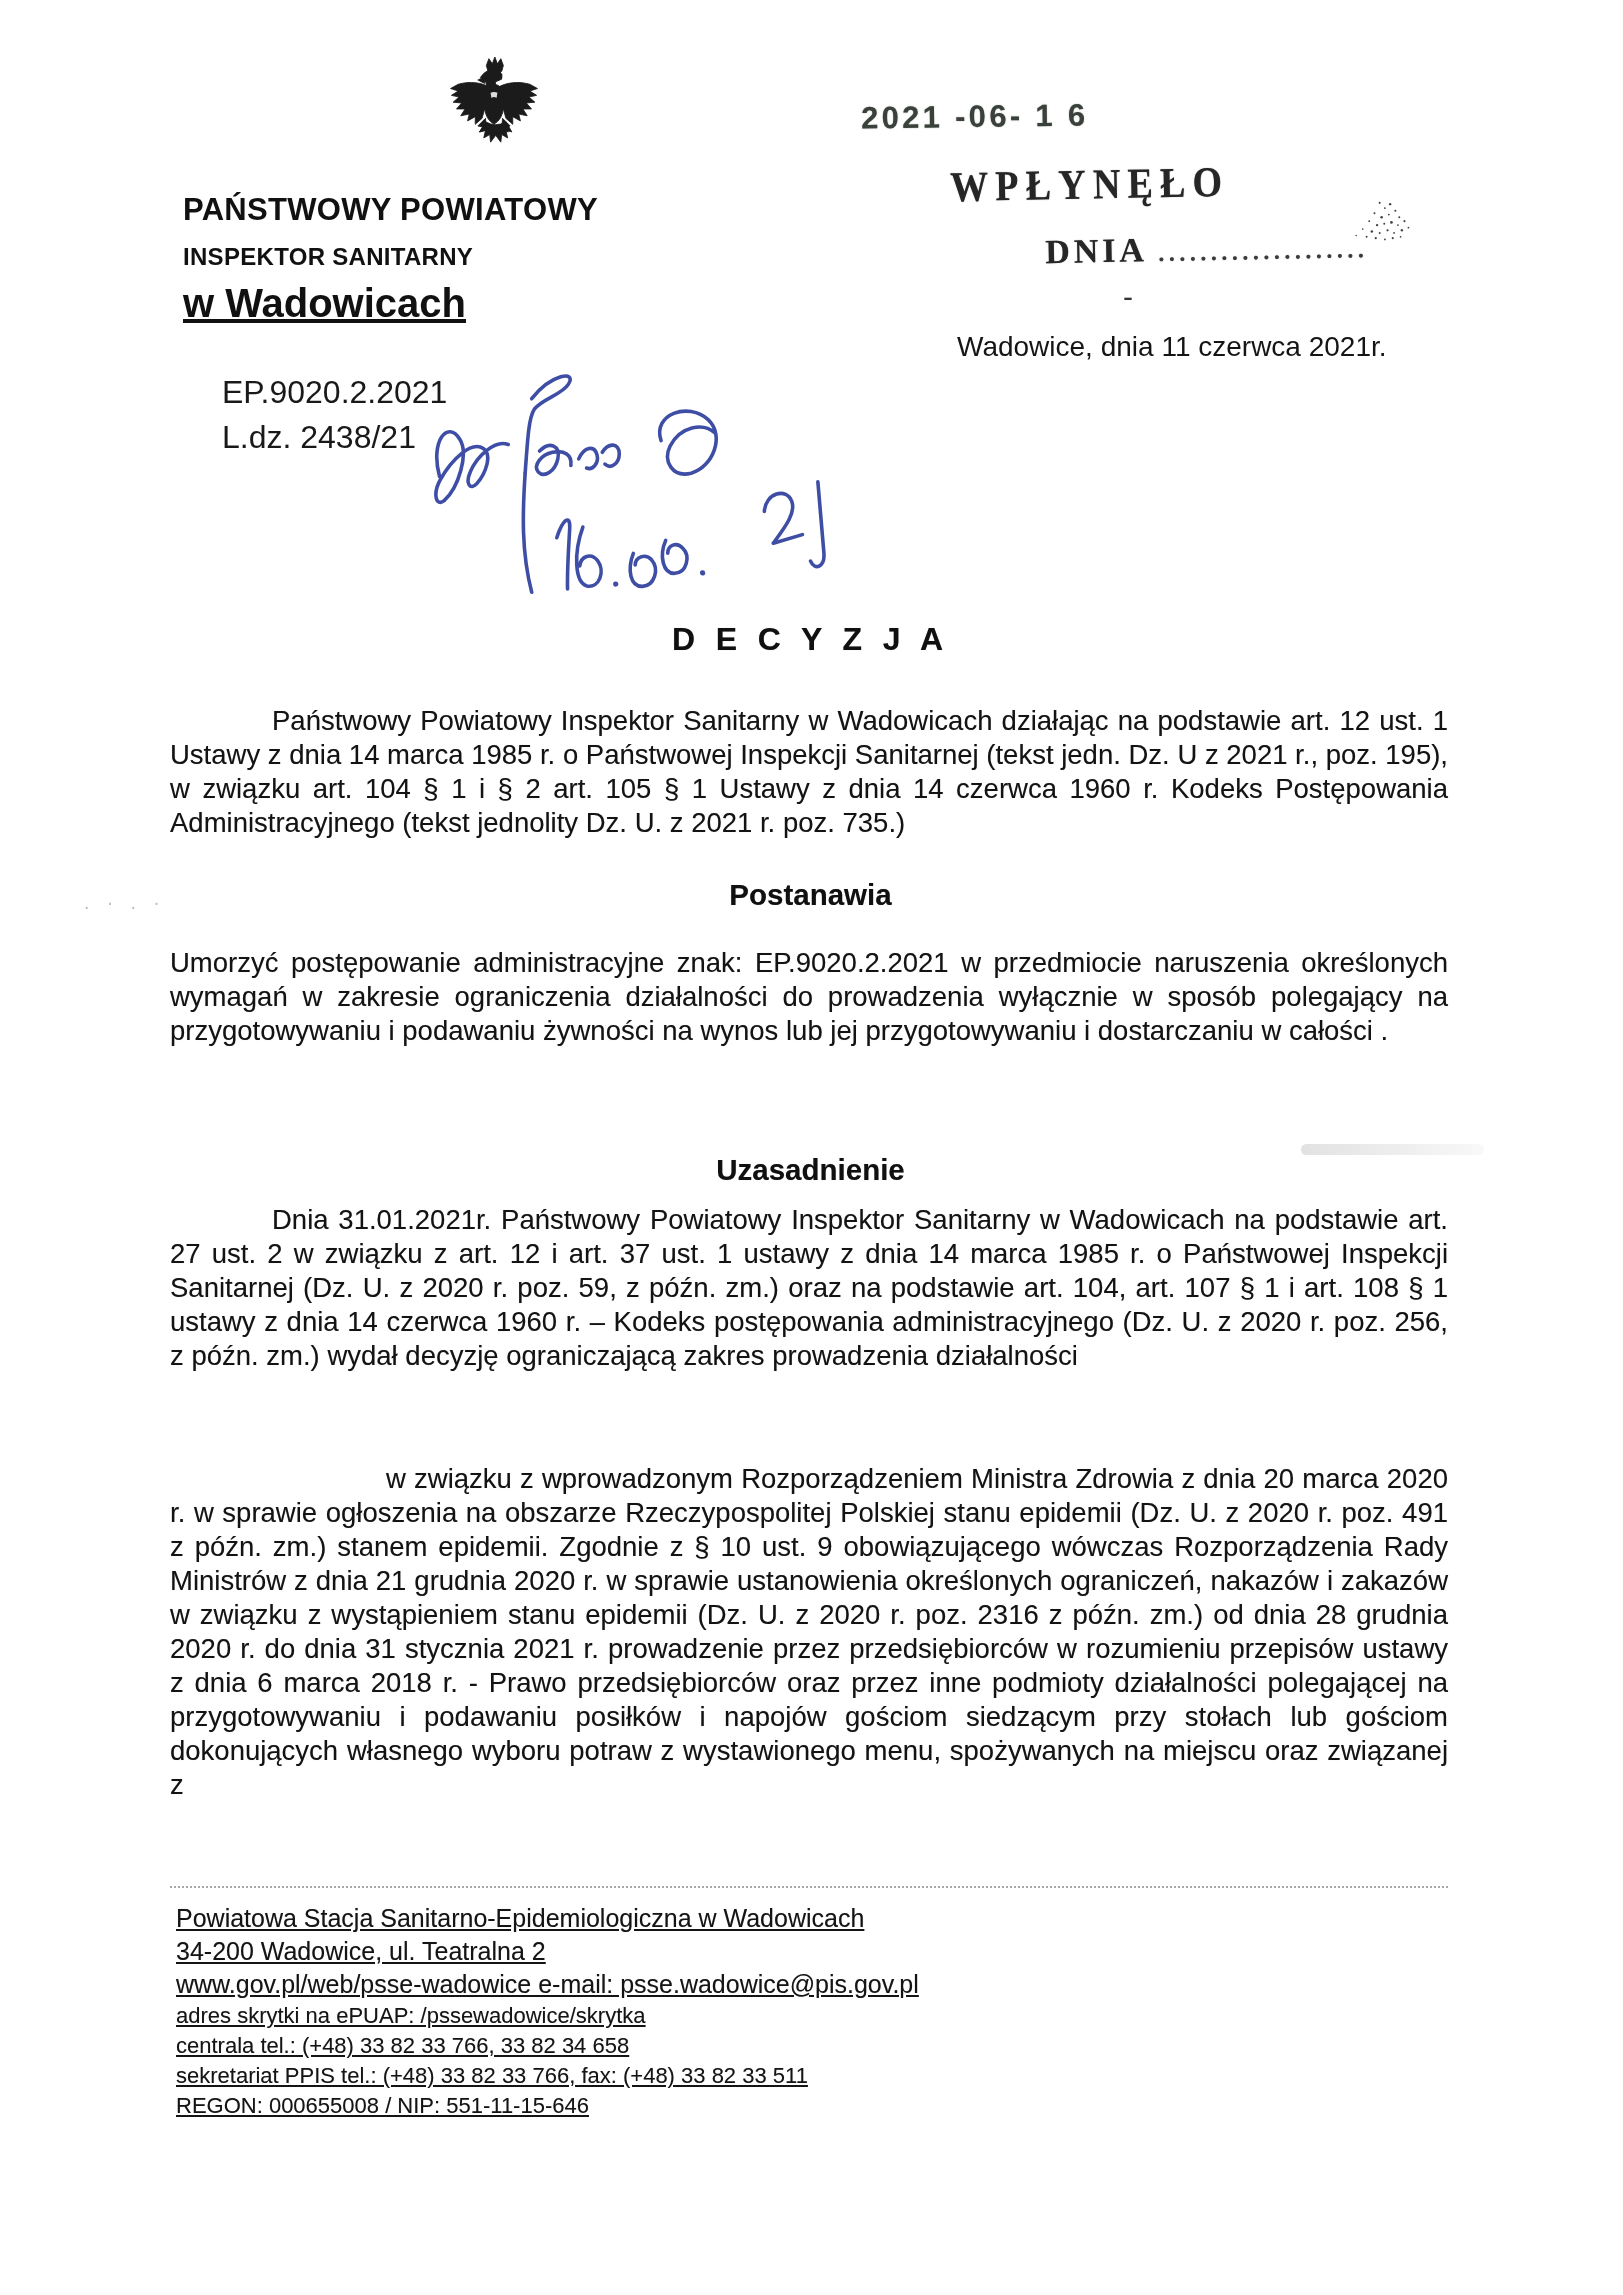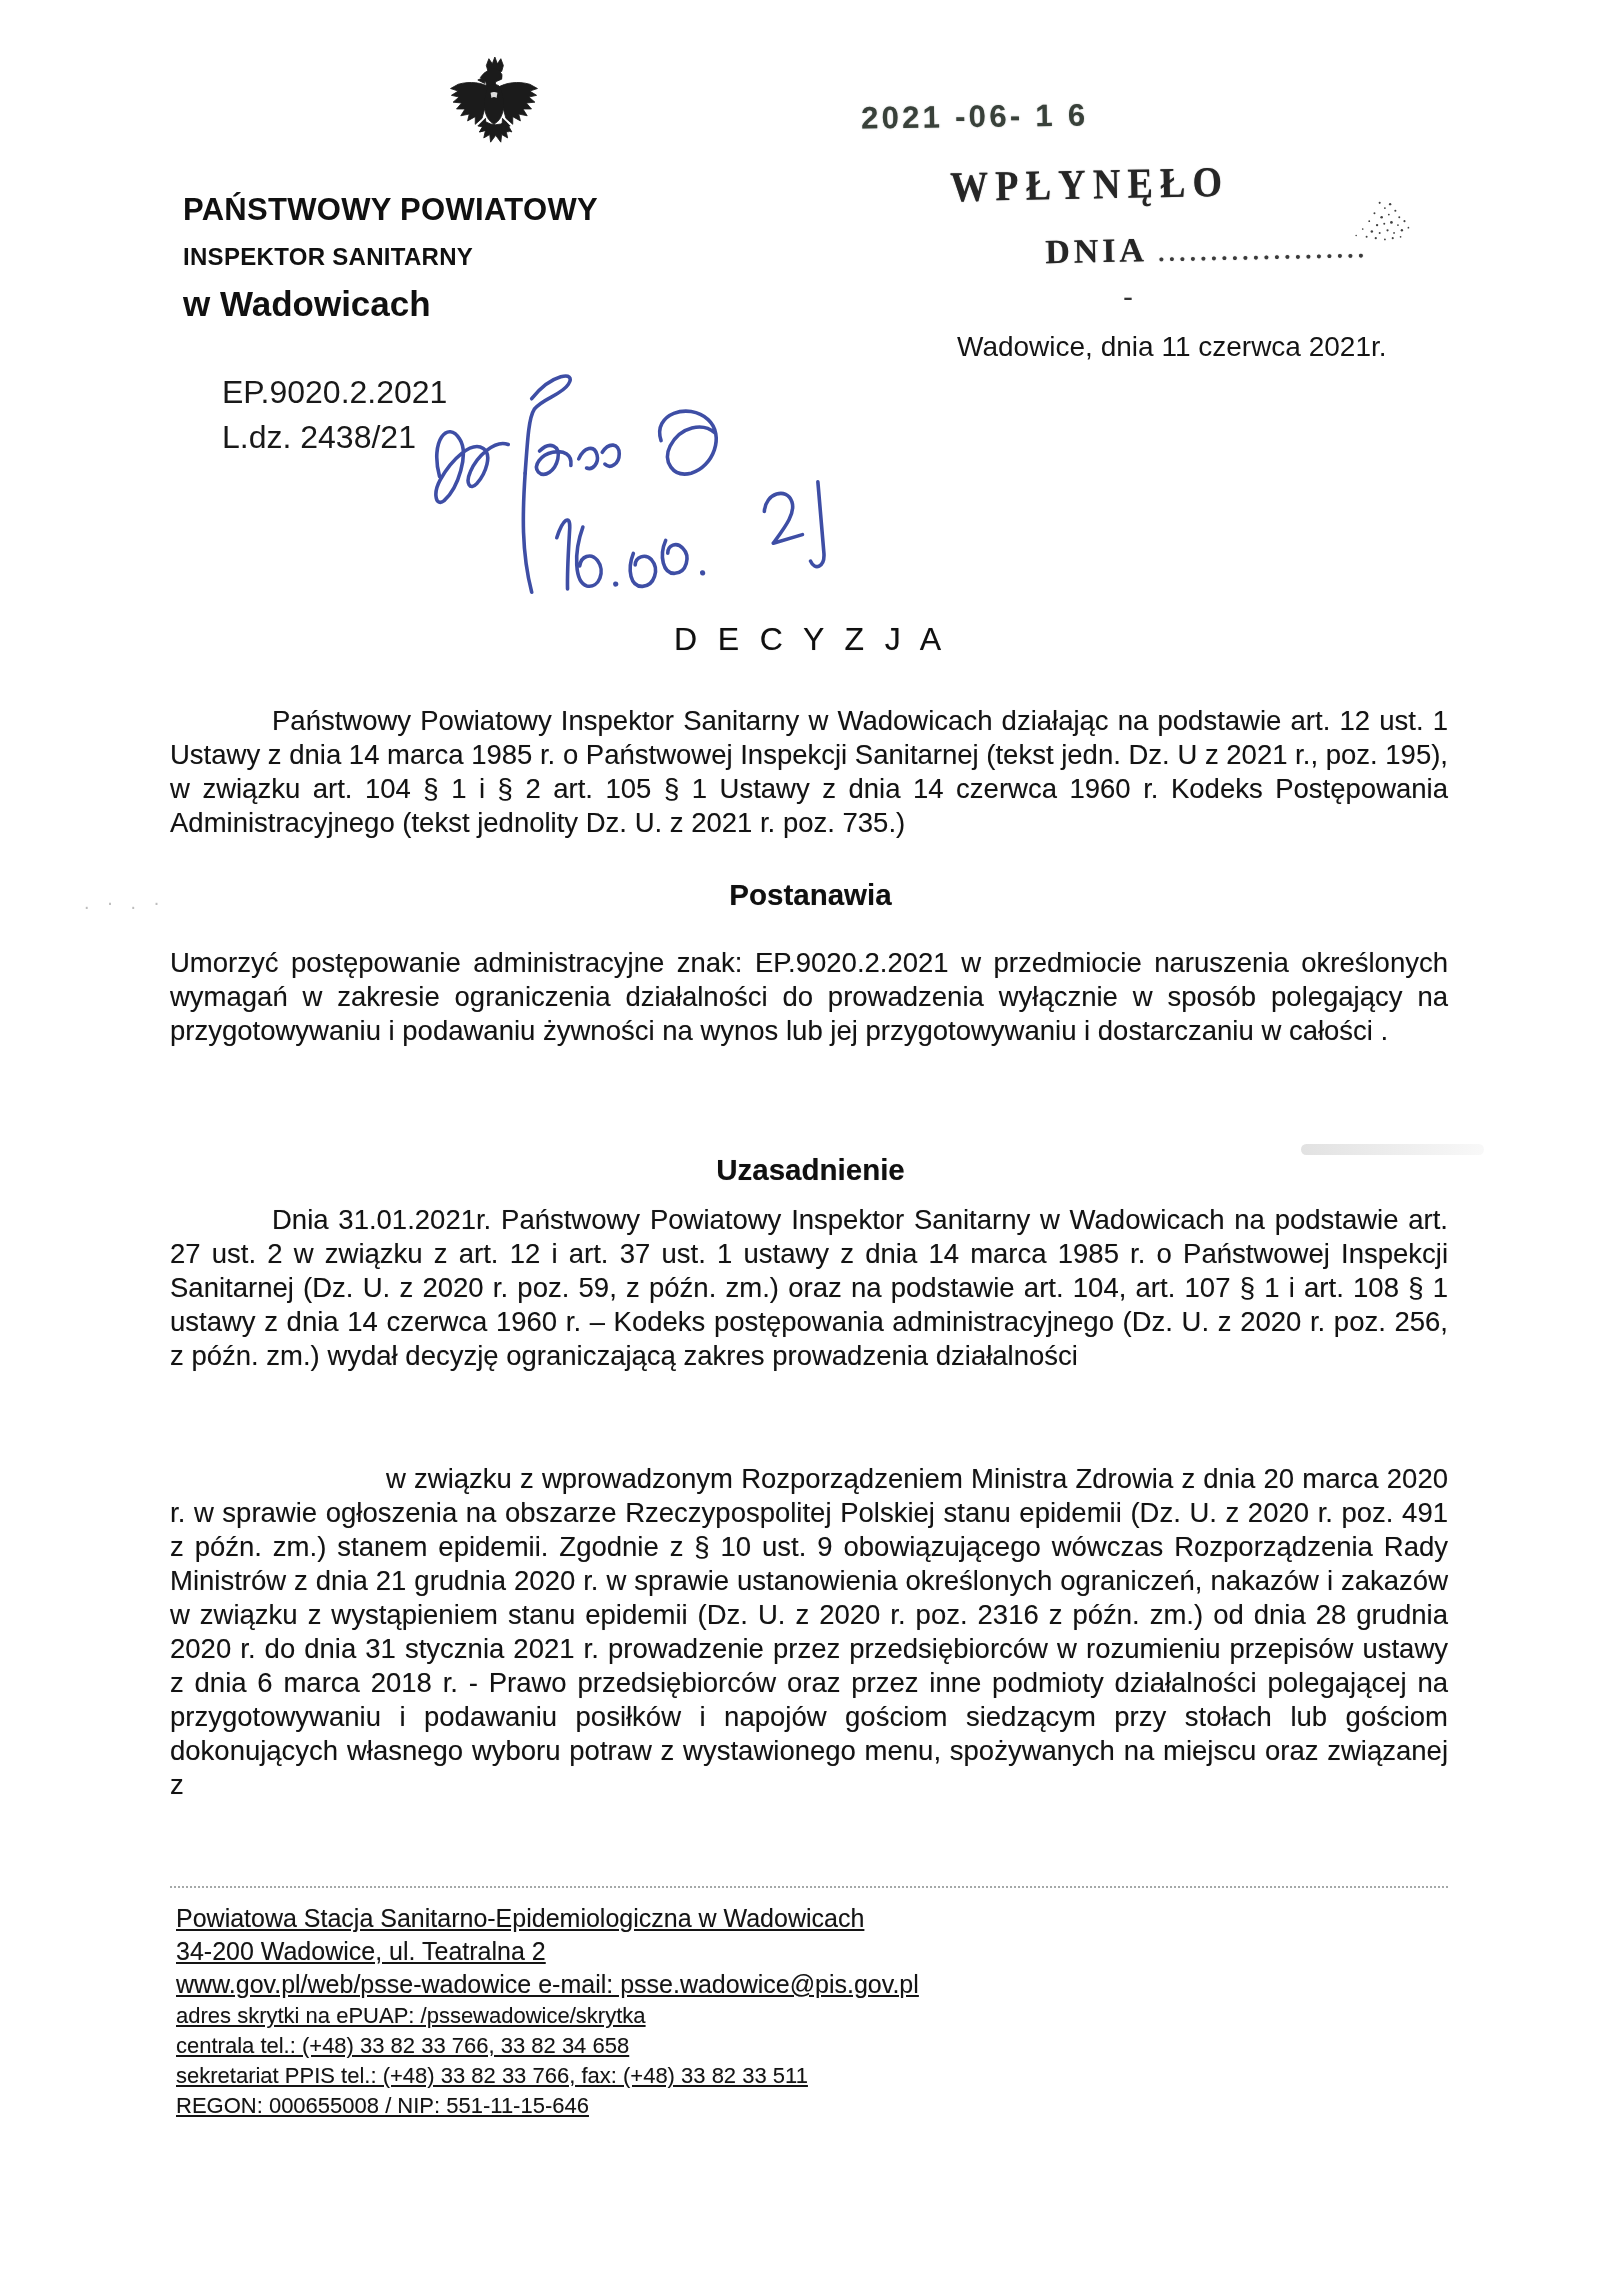--- a/index.html
+++ b/index.html
@@ -12,21 +12,21 @@
     overflow:hidden;
   }
   
   .emblem{position:absolute;left:448px;top:55px;width:92px;height:96px;}
   .org-block{
     position:absolute;left:183px;top:186px;width:622px;
     font-weight:bold;color:#111;
   }
   .org-block .l1{font-size:31px;line-height:47px;letter-spacing:0.3px;}
   .org-block .l2{font-size:24px;line-height:47px;letter-spacing:0.3px;}
-  .org-block .l3{font-size:35px;line-height:47px;}
+  .org-block .l3{font-size:40px;line-height:47px;text-decoration:underline;}
   
   .date-stamp{
     position:absolute;left:861px;top:99px;
     font-size:31px;font-weight:700;letter-spacing:3.3px;
     color:#39413a;transform:rotate(-0.8deg);
     text-shadow:0 0 1.3px rgba(57,65,58,.55);
   }
   .received{position:absolute;left:950px;top:157px;width:524px;color:#262626;
     font-family:"Liberation Serif", serif;transform:rotate(-1.1deg);}
   .received .w1{
@@ -45,21 +45,21 @@
     position:absolute;left:957px;top:331px;width:497px;
     font-size:28px;color:#151515;white-space:nowrap;
   }
   
   .refs{position:absolute;left:174px;top:370px;font-size:32px;line-height:45px;color:#191919;margin-left:48px;}
   
   .handwriting{position:absolute;left:403px;top:336px;width:524px;height:281px;}
   
   .doc-title{
     position:absolute;left:173px;top:621px;width:1275px;text-align:center;
-    font-size:32px;font-weight:normal;letter-spacing:5.9px;color:#101010;
+    font-size:32px;font-weight:bold;letter-spacing:5.9px;color:#101010;
     text-shadow:0 0 0.7px rgba(0,0,0,.4);
   }
   .bodytext{
     position:absolute;left:170px;width:1278px;
     font-size:27.5px;line-height:34px;color:#131313;
     text-align:justify;text-shadow:0 0 0.7px rgba(0,0,0,.32);
   }
   .p-intro{top:704px;text-indent:102px;}
   .p-resolution{top:946px;}
   .p-just1{top:1203px;text-indent:102px;}

